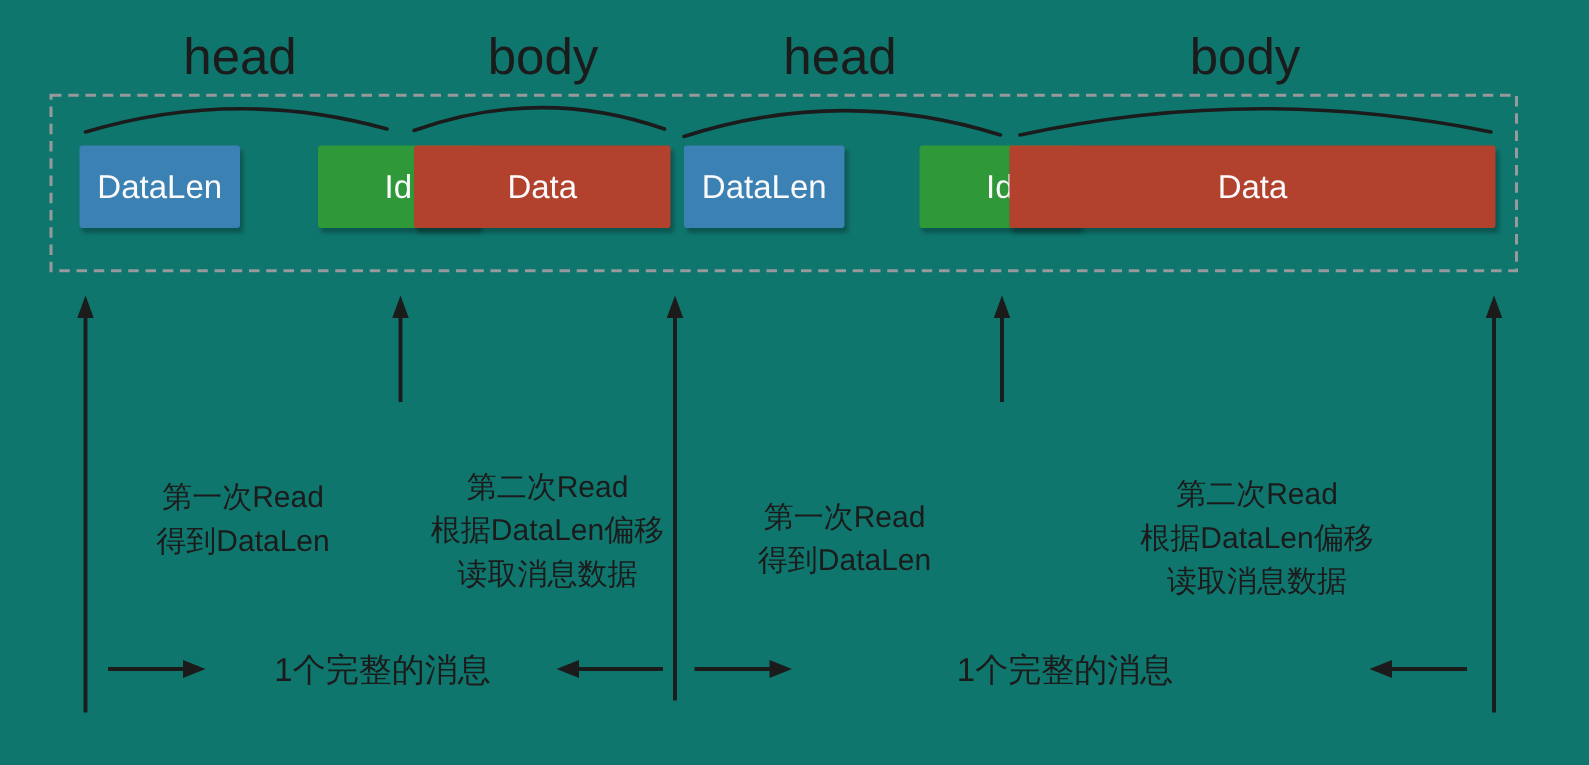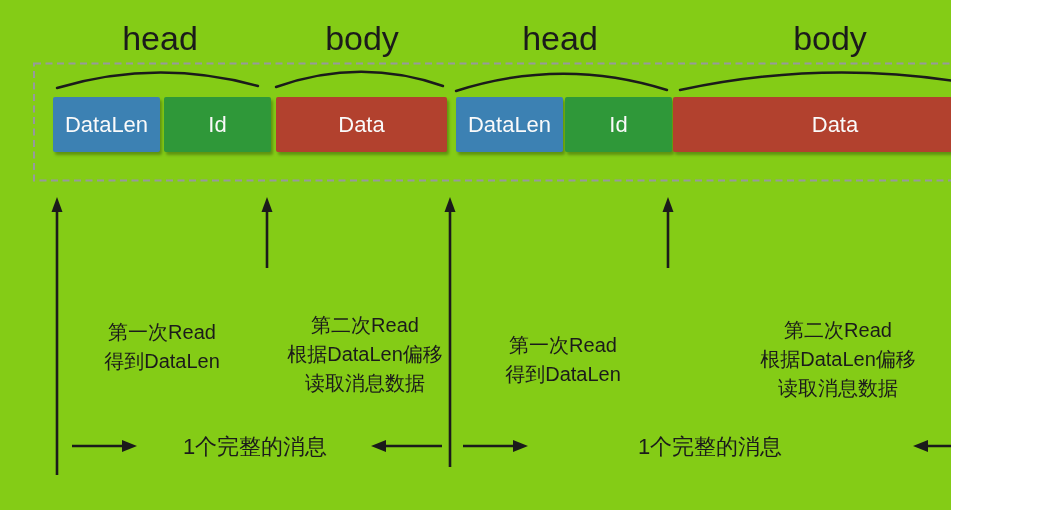--- a/index.html
+++ b/index.html
@@ -7,43 +7,43 @@
     --c-green:#2f9839;
     --c-red:#b2412e;
     --c-line:#1b1b1b;
     --c-dash:#97999c;
     --c-blocktext:#fafafa;
   }
   *{margin:0;padding:0;box-sizing:border-box;}
   html,body{background:#ffffff;}
   .canvas{
     position:relative;
-    width:951px;height:510px;
-    background:#84cc16;
+    width:1059px;height:510px;
+    background:#0f766e;
     font-family:"Liberation Sans","DejaVu Sans",sans-serif;
     color:var(--c-line);
     overflow:hidden;
   }
   svg.overlay{position:absolute;left:0;top:0;width:1059px;height:510px;}
   .group-label{
     position:absolute;top:20px;transform:translateX(-50%);
     font-size:34px;line-height:36px;color:var(--c-line);
     white-space:nowrap;
   }
   .segment{
     position:absolute;top:97px;height:55px;
     display:flex;align-items:center;justify-content:center;
     font-size:22px;color:var(--c-blocktext);
     border-radius:2px;
     box-shadow:2px 3px 3px rgba(0,0,0,0.28);
     white-space:nowrap;
     text-align:right;
   }
   .seg-blue{background:var(--c-blue);}
-  .seg-green{background:var(--c-green);}
+  .seg-green{background:var(--c-green);margin-left:48px;}
   .seg-red{background:var(--c-red);}
   .note{
     position:absolute;transform:translateX(-50%);
     font-size:20px;line-height:29px;text-align:center;
     color:var(--c-line);white-space:nowrap;
   }
   .msg-label{
     position:absolute;transform:translateX(-50%);
     font-size:22px;line-height:30px;color:var(--c-line);
     white-space:nowrap;

